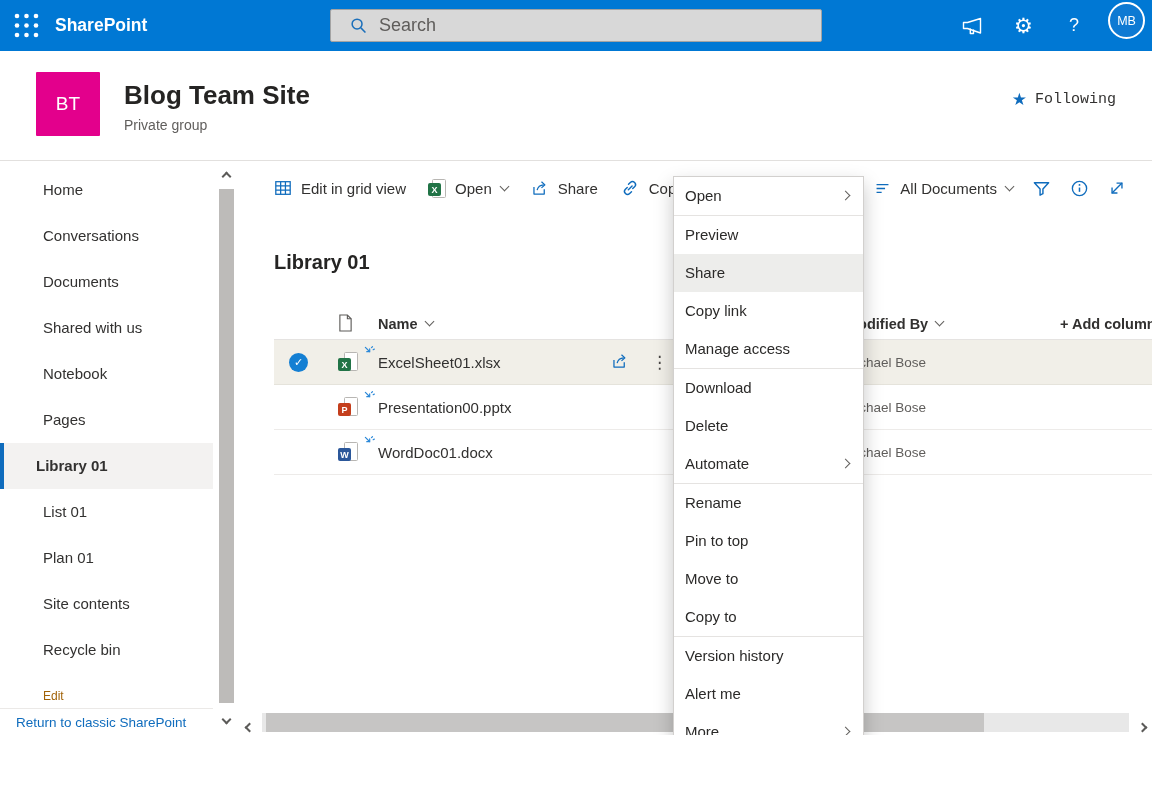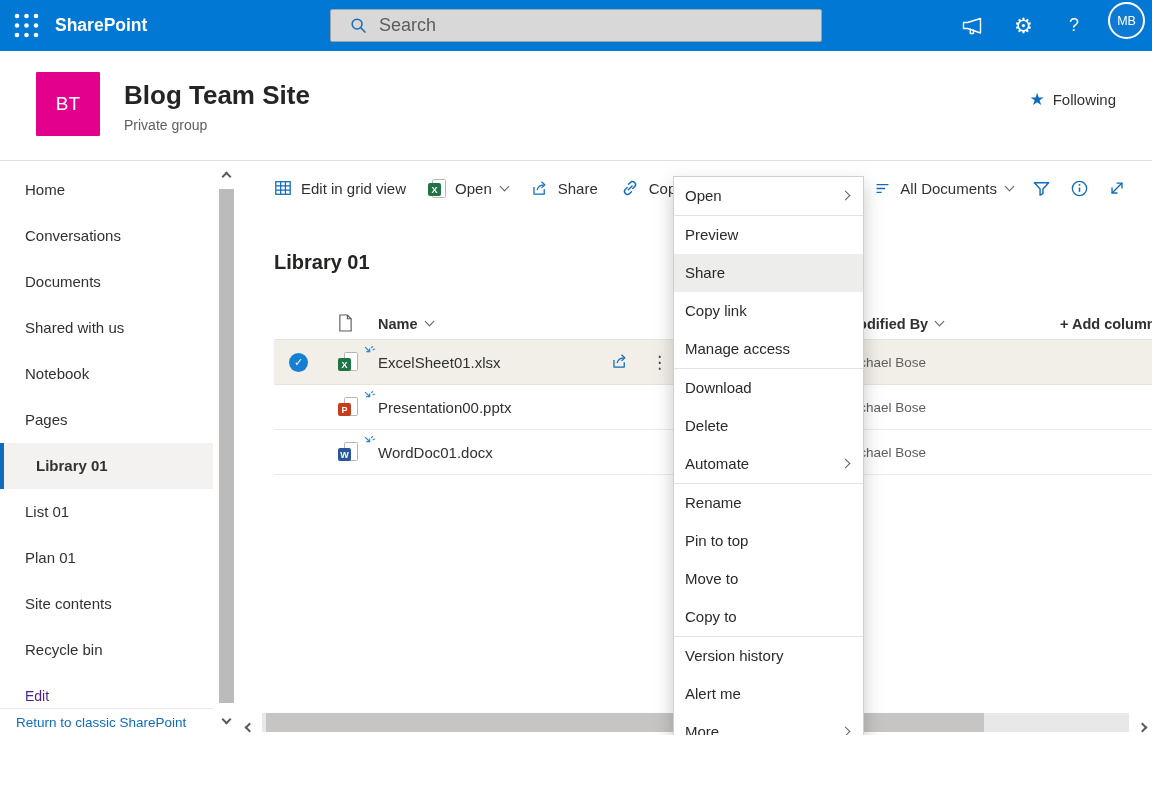--- a/index.html
+++ b/index.html
@@ -19,28 +19,28 @@
   .ic-help { left:1069px; font-size:18px; font-weight:400; }
   .avatar { position:absolute; left:1108px; top:2px; width:37px; height:37px; border:2px solid #fff; border-radius:50%; background:#0e7ad3; color:#fff; font-size:12.5px; display:flex; align-items:center; justify-content:center; cursor:pointer; }
 
   
   .siteheader { position:absolute; left:0; top:51px; width:1152px; height:110px; background:#fff; border-bottom:1px solid #e2e0de; }
   .sitelogo { position:absolute; left:36px; top:21px; width:64px; height:64px; background:#e3008c; color:#fff; font-size:19px; display:flex; align-items:center; justify-content:center; border-radius:1px; }
   .sitetitle { position:absolute; left:124px; top:29px; font-size:26px; font-weight:700; color:#252423; }
   .sitesub { position:absolute; left:124px; top:66px; font-size:14px; color:#605e5c; }
   .following { position:absolute; right:36px; top:40px; display:flex; align-items:center; gap:8px; cursor:pointer; }
   .following .star { color:#0f6cbd; font-size:17px; line-height:1; }
-  .following .flabel { font-size:15px; color:#323130; }
+  .following .flabel { font-size:15px; color:#323130;font-family:Liberation Mono, monospace; }
 
   
   .sidenav { position:absolute; left:0; top:161px; width:213px; bottom:0; background:#fff; }
   .nav-list { position:absolute; left:0; right:0; top:6px; }
-  .nav-item { height:46px; line-height:46px; padding-left:25px; font-size:15px; color:#323130; cursor:pointer; white-space:nowrap; }
+  .nav-item { height:46px; line-height:46px; padding-left:43px; font-size:15px; color:#323130; cursor:pointer; white-space:nowrap; }
   .nav-item.selected { background:#f3f2f1; border-left:4px solid #0f6cbd; padding-left:32px; font-weight:700; }
-  .nav-item.navlink { color:#4c1d95; font-size:14px; }
+  .nav-item.navlink { color:#a16207; font-size:12px; }
   .nav-footer { position:absolute; left:0; right:0; bottom:0; height:27px; border-top:1px solid #ebe9e7; display:flex; align-items:center; padding-left:16px; background:#fff; }
   .nav-footer span { font-size:13.5px; color:#0f6cbd; cursor:pointer; }
 
   
   .vscroll { position:absolute; left:218px; top:163px; width:17px; bottom:2px; background:#fff; }
   .vs-btn { position:absolute; left:0; right:0; height:20px; display:flex; align-items:center; justify-content:center; cursor:pointer; }
   .vs-up { top:2px; } .vs-down { bottom:2px; }
   .vs-thumb { position:absolute; left:1px; right:1px; top:26px; bottom:30px; background:#bdbbb9; cursor:pointer; }
 
   

